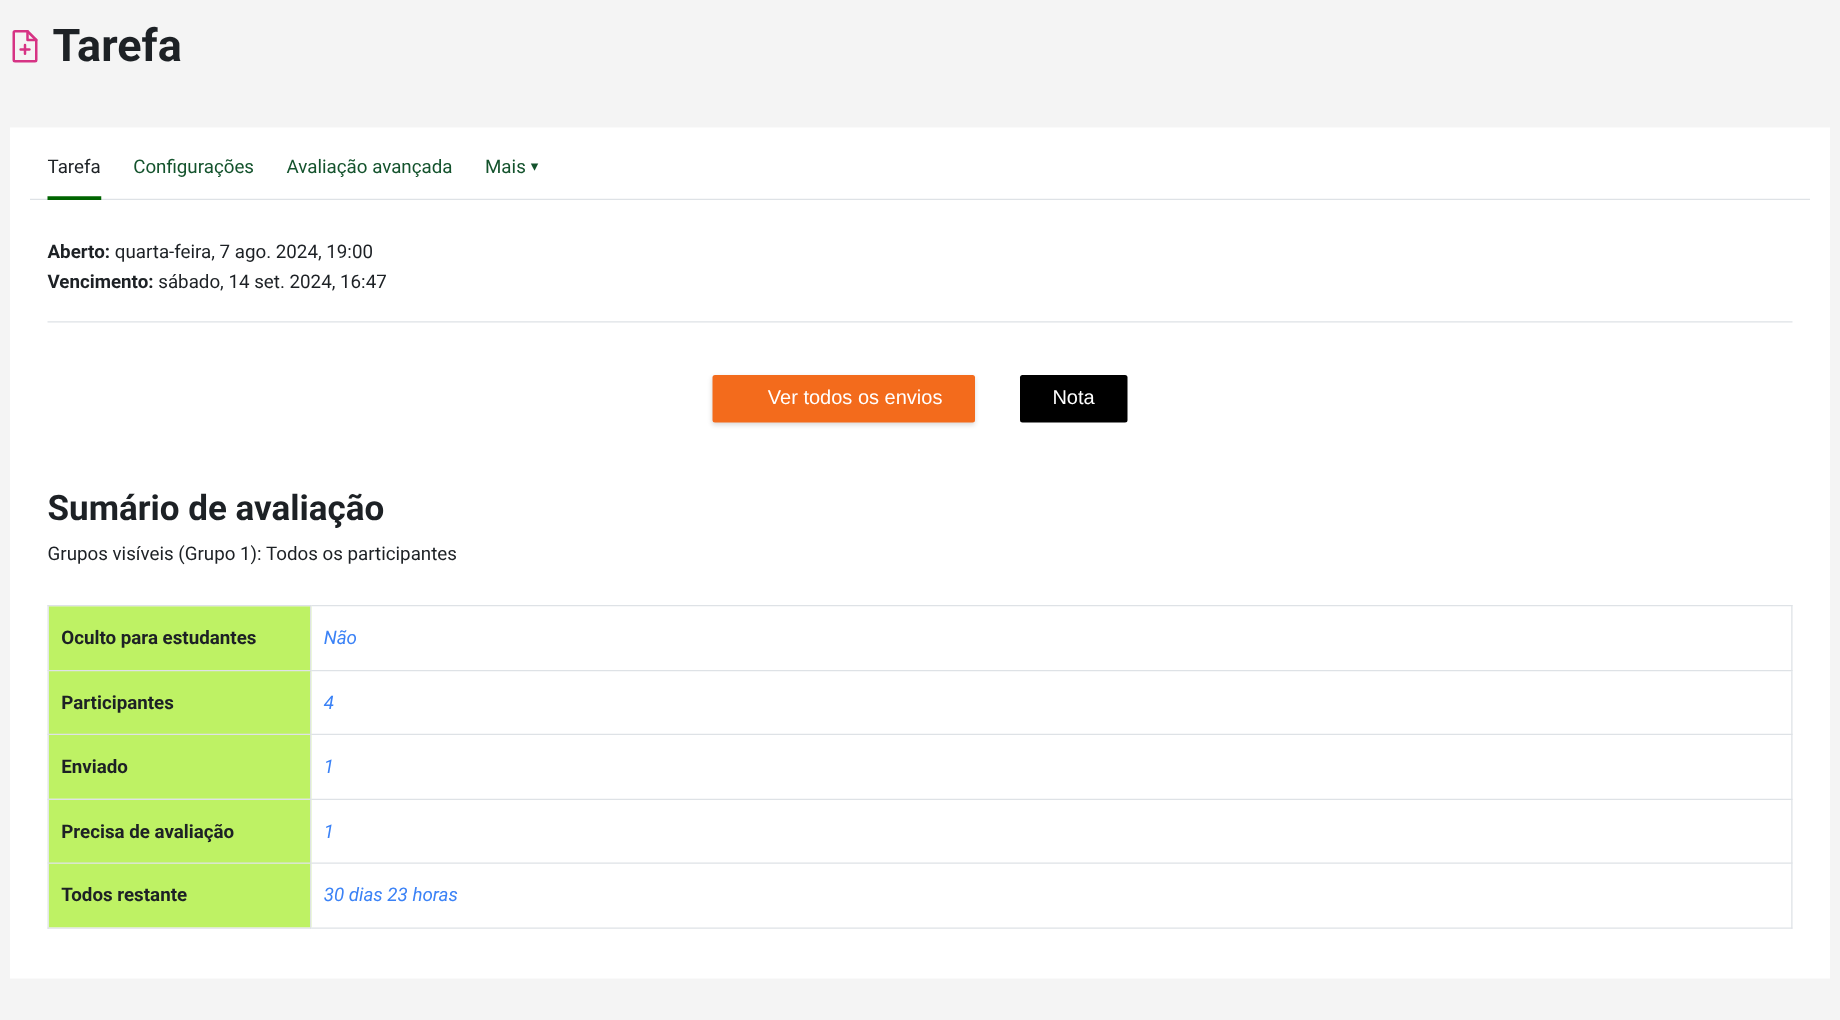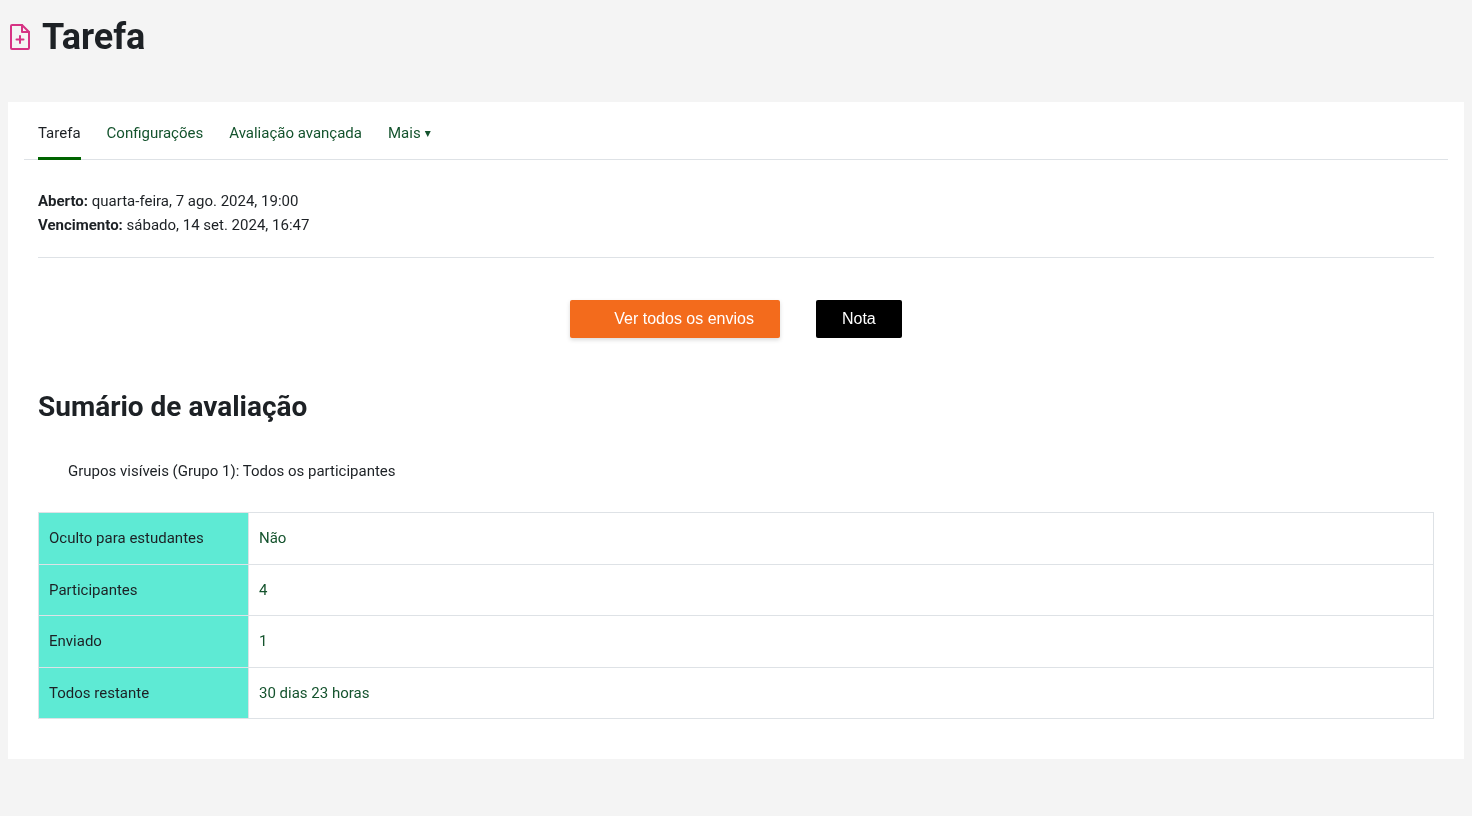--- a/index.html
+++ b/index.html
@@ -85,47 +85,46 @@
     border-radius: 2px;
     cursor: pointer;
     color: #fff;
   }
   .btn-orange { background: #f0692c; background: #f36b1c; box-shadow: 0 2px 4px rgba(0,0,0,.15); padding-left: 44px;}
   .btn-green { background: #000000; }
   .section-h {
     font-size: 28px;
     font-weight: 700;
     color: #1d2125;
-    margin: 38px 0 32px 0;
+    margin: 38px 0 4px 0;
   }
   .groups-text {
     font-size: 15px;
     color: #1d2125;
     margin-bottom: 30px;
-    margin-left: 30px;
   }
   table.summary {
     width: 100%;
     border-collapse: collapse;
     border: 1px solid #dee2e6;
   }
   table.summary th, table.summary td {
     border: 1px solid #dee2e6;
     padding: 14px 10px;
     text-align: left;
     font-size: 15px;
   }
   table.summary th {
-    font-weight: 400;
+    font-weight: 700;
     width: 210px;
-    background: #5eead4;
+    background: #bef264;
     color:#1d2125;
     margin-top:11px;
   }
-  table.summary td { color:#14532d; }
+  table.summary td { color:#3b82f6;font-style:italic; }
 </style>
 </head>
 <body>
 
 <div class="page-header">
   <svg class="assignment-icon" viewBox="0 0 24 28" fill="none" stroke="currentColor" stroke-width="2" stroke-linecap="round" stroke-linejoin="round">
     <path d="M14 2 H4 a1 1 0 0 0 -1 1 v22 a1 1 0 0 0 1 1 h16 a1 1 0 0 0 1 -1 V9 z"></path>
     <path d="M14 2 v7 h7"></path>
     <path d="M12 13 v7"></path>
     <path d="M8.5 16.5 h7"></path>
@@ -179,19 +178,23 @@
       </tr>
       <tr>
         <th>Participantes</th>
         <td>4</td>
       </tr>
       <tr>
         <th>Enviado</th>
         <td>1</td>
       </tr>
       <tr>
+        <th>Precisa de avaliação</th>
+        <td>1</td>
+      </tr>
+      <tr>
         <th>Todos restante</th>
         <td>30 dias 23 horas</td>
       </tr>
     </tbody>
   </table>
 
 </div>
 
 </body></html>

